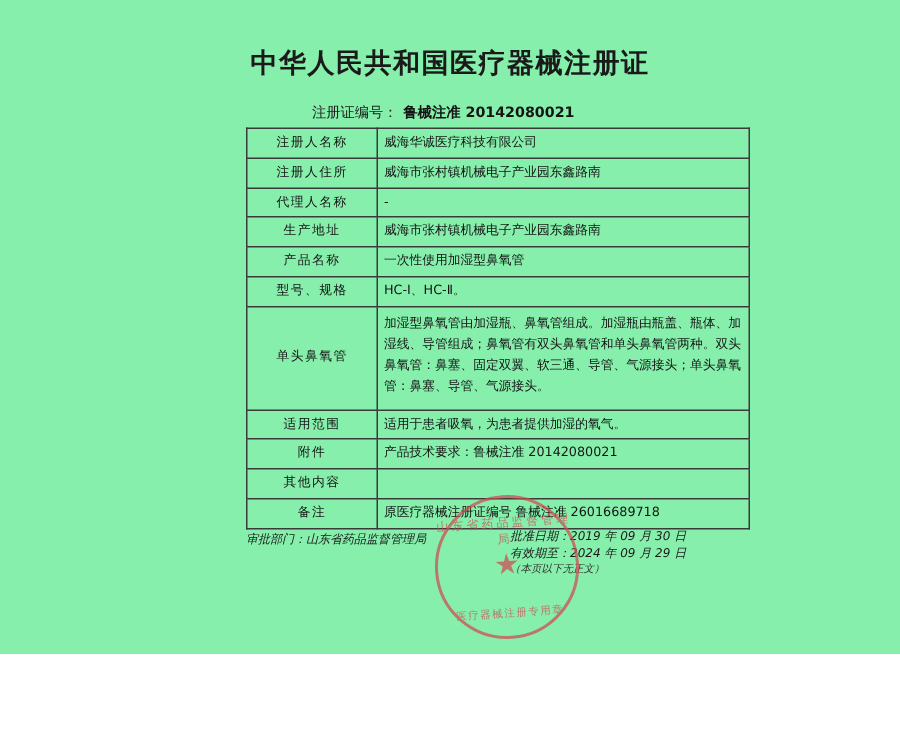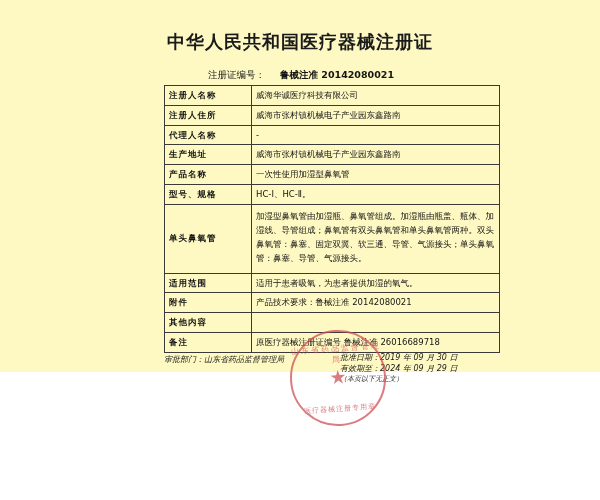--- a/index.html
+++ b/index.html
@@ -9,22 +9,22 @@
   body {
     width: 600px;
     height: 500px;
     background: #ffffff;
     font-family: "DejaVu Sans", "Liberation Sans", sans-serif;
     overflow: hidden;
   }
   .page {
     position: relative;
     width: 600px;
-    height: 372px;
-    background: #fef9c3;
+    height: 436px;
+    background: #86efac;
   }
   .doc-title {
     position: absolute;
     top: 30px;
     left: 0;
     width: 600px;
     text-align: center;
     font-size: 18px;
     font-weight: bold;
     letter-spacing: 1px;
@@ -37,21 +37,21 @@
     left: 164px;
     font-size: 9.5px;
     color: #1a1a1a;
   }
   .cert-no .label {
     display: inline-block;
     margin-left: 44px;
   }
   .cert-no .value {
     display: inline-block;
-    margin-left: 15px;
+    margin-left: 4px;
     font-weight: bold;
     color: #141414;
   }
   table.main {
     position: absolute;
     top: 85px;
     left: 164px;
     width: 336px;
     border-collapse: collapse;
     table-layout: fixed;
@@ -59,32 +59,33 @@
   table.main td {
     border: 1px solid #3a3a3a;
     font-size: 8.5px;
     color: #141414;
     padding: 3px 4px;
     line-height: 1.5;
     vertical-align: middle;
   }
   td.key {
     width: 78px;
+    text-align: center;
     letter-spacing: 1px;
     white-space: nowrap;
-    font-weight: bold;
   }
   td.val {
     text-align: left;
     padding-left: 6px;
   }
   td.val.block {
     line-height: 1.65;
     padding-top: 4px;
     padding-bottom: 8px;
+    font-family: Liberation Mono, monospace;
   }
   .footer {
     position: absolute;
     top: 354px;
     left: 164px;
     width: 336px;
     font-size: 8px;
     color: #1a1a1a;
   }
   .footer-row {

